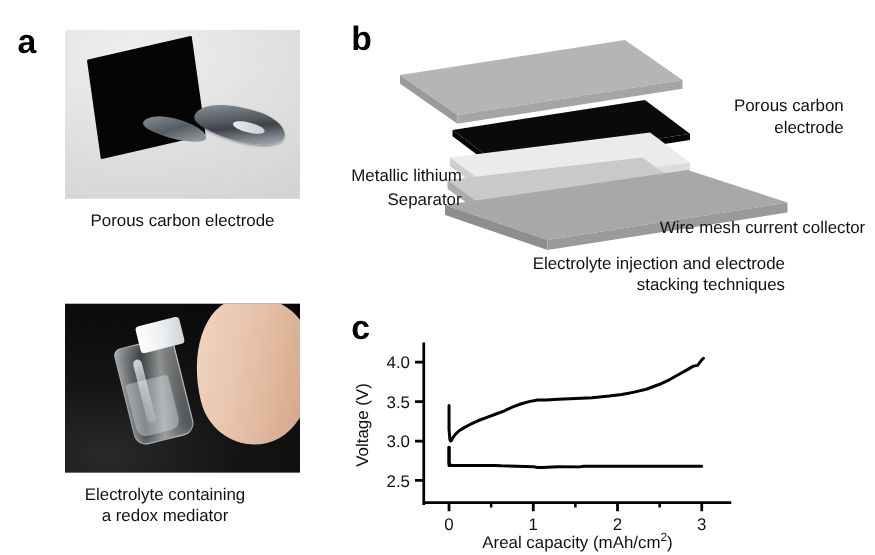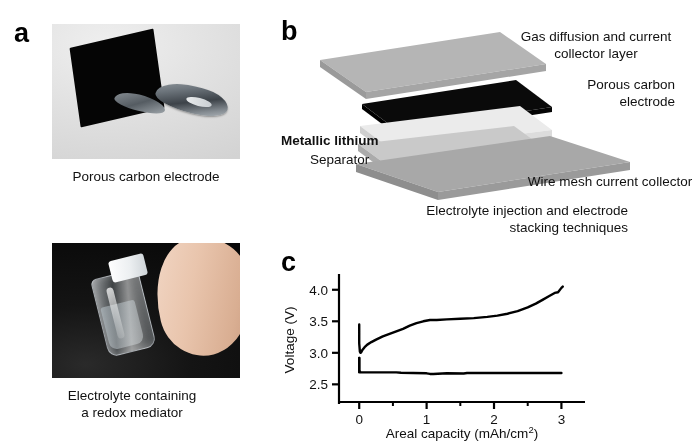--- a/index.html
+++ b/index.html
@@ -177,21 +177,21 @@
   .diagram-label {
     position: absolute;
     font-size: 13.5px;
     line-height: 1.26;
     color: #111;
     white-space: pre-line;
   }
   #label-gas      { left: 496px; top: 28px;  text-align: center; width: 200px; }
   #label-carbon   { left: 525px; top: 76px;  text-align: right; width: 150px; }
   #label-separator{ left: 310px; top: 108px; text-align: left;   width: 90px; margin-top: 43px; }
-  #label-lithium  { left: 281px; top: 132px; text-align: left;   width: 110px; font-weight: bold; }
+  #label-lithium  { left: 281px; top: 132px; text-align: left;   width: 110px; }
   #label-mesh     { left: 520px; top: 173px; text-align: center;   width: 180px; }
   #label-process  { left: 358px; top: 202px; text-align: right; width: 270px; }
 
   
   #plot-area {
     position: absolute;
     left: 280px;
     top: 262px;
     width: 420px;
     height: 182px;
@@ -261,22 +261,20 @@
       </g>
 
       <g>
         <polygon points="56,142 250,114 330,140 138,170" fill="#a8a8a8"></polygon>
         <polygon points="56,142 56,150 138,178 138,170" fill="#8e8e8e"></polygon>
         <polygon points="138,170 138,178 330,148 330,140" fill="#9a9a9a"></polygon>
       </g>
     </svg>
   </div>
 
-  <div class="diagram-label" id="label-gas">Gas diffusion and current
-collector layer</div>
   <div class="diagram-label" id="label-carbon">Porous carbon
 electrode</div>
   <div class="diagram-label" id="label-separator">Separator</div>
   <div class="diagram-label" id="label-lithium">Metallic lithium</div>
   <div class="diagram-label" id="label-mesh">Wire mesh current collector</div>
   <div class="diagram-label" id="label-process">Electrolyte injection and electrode
 stacking techniques</div>
 
   <div class="panel-letter" id="letter-c">c</div>
 

